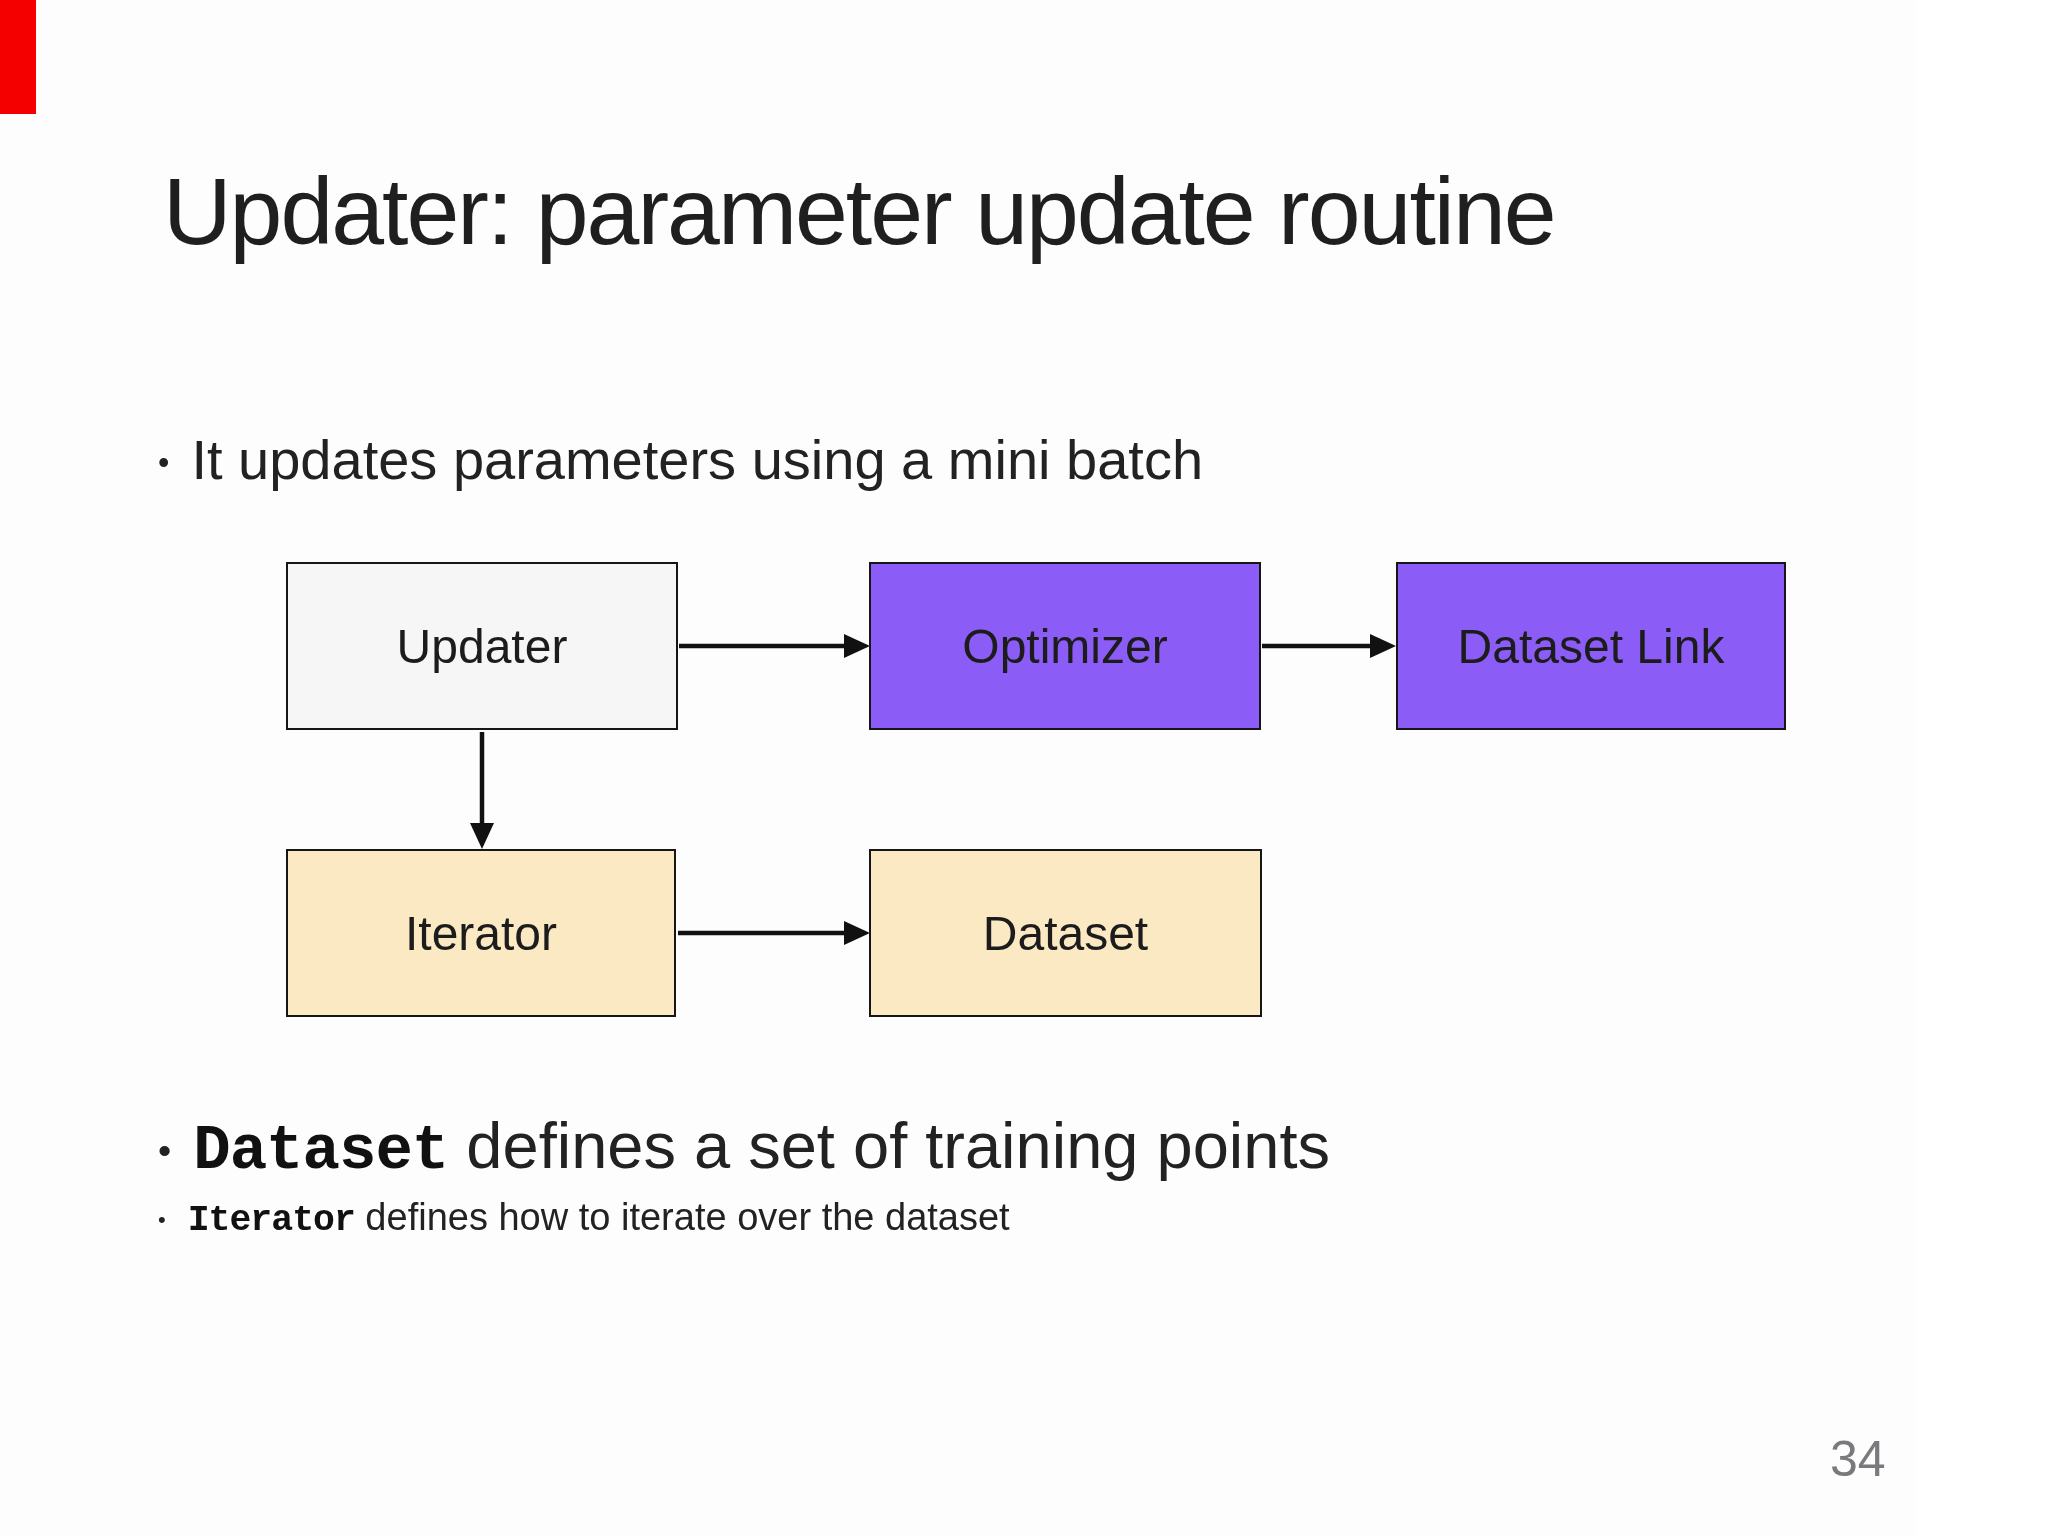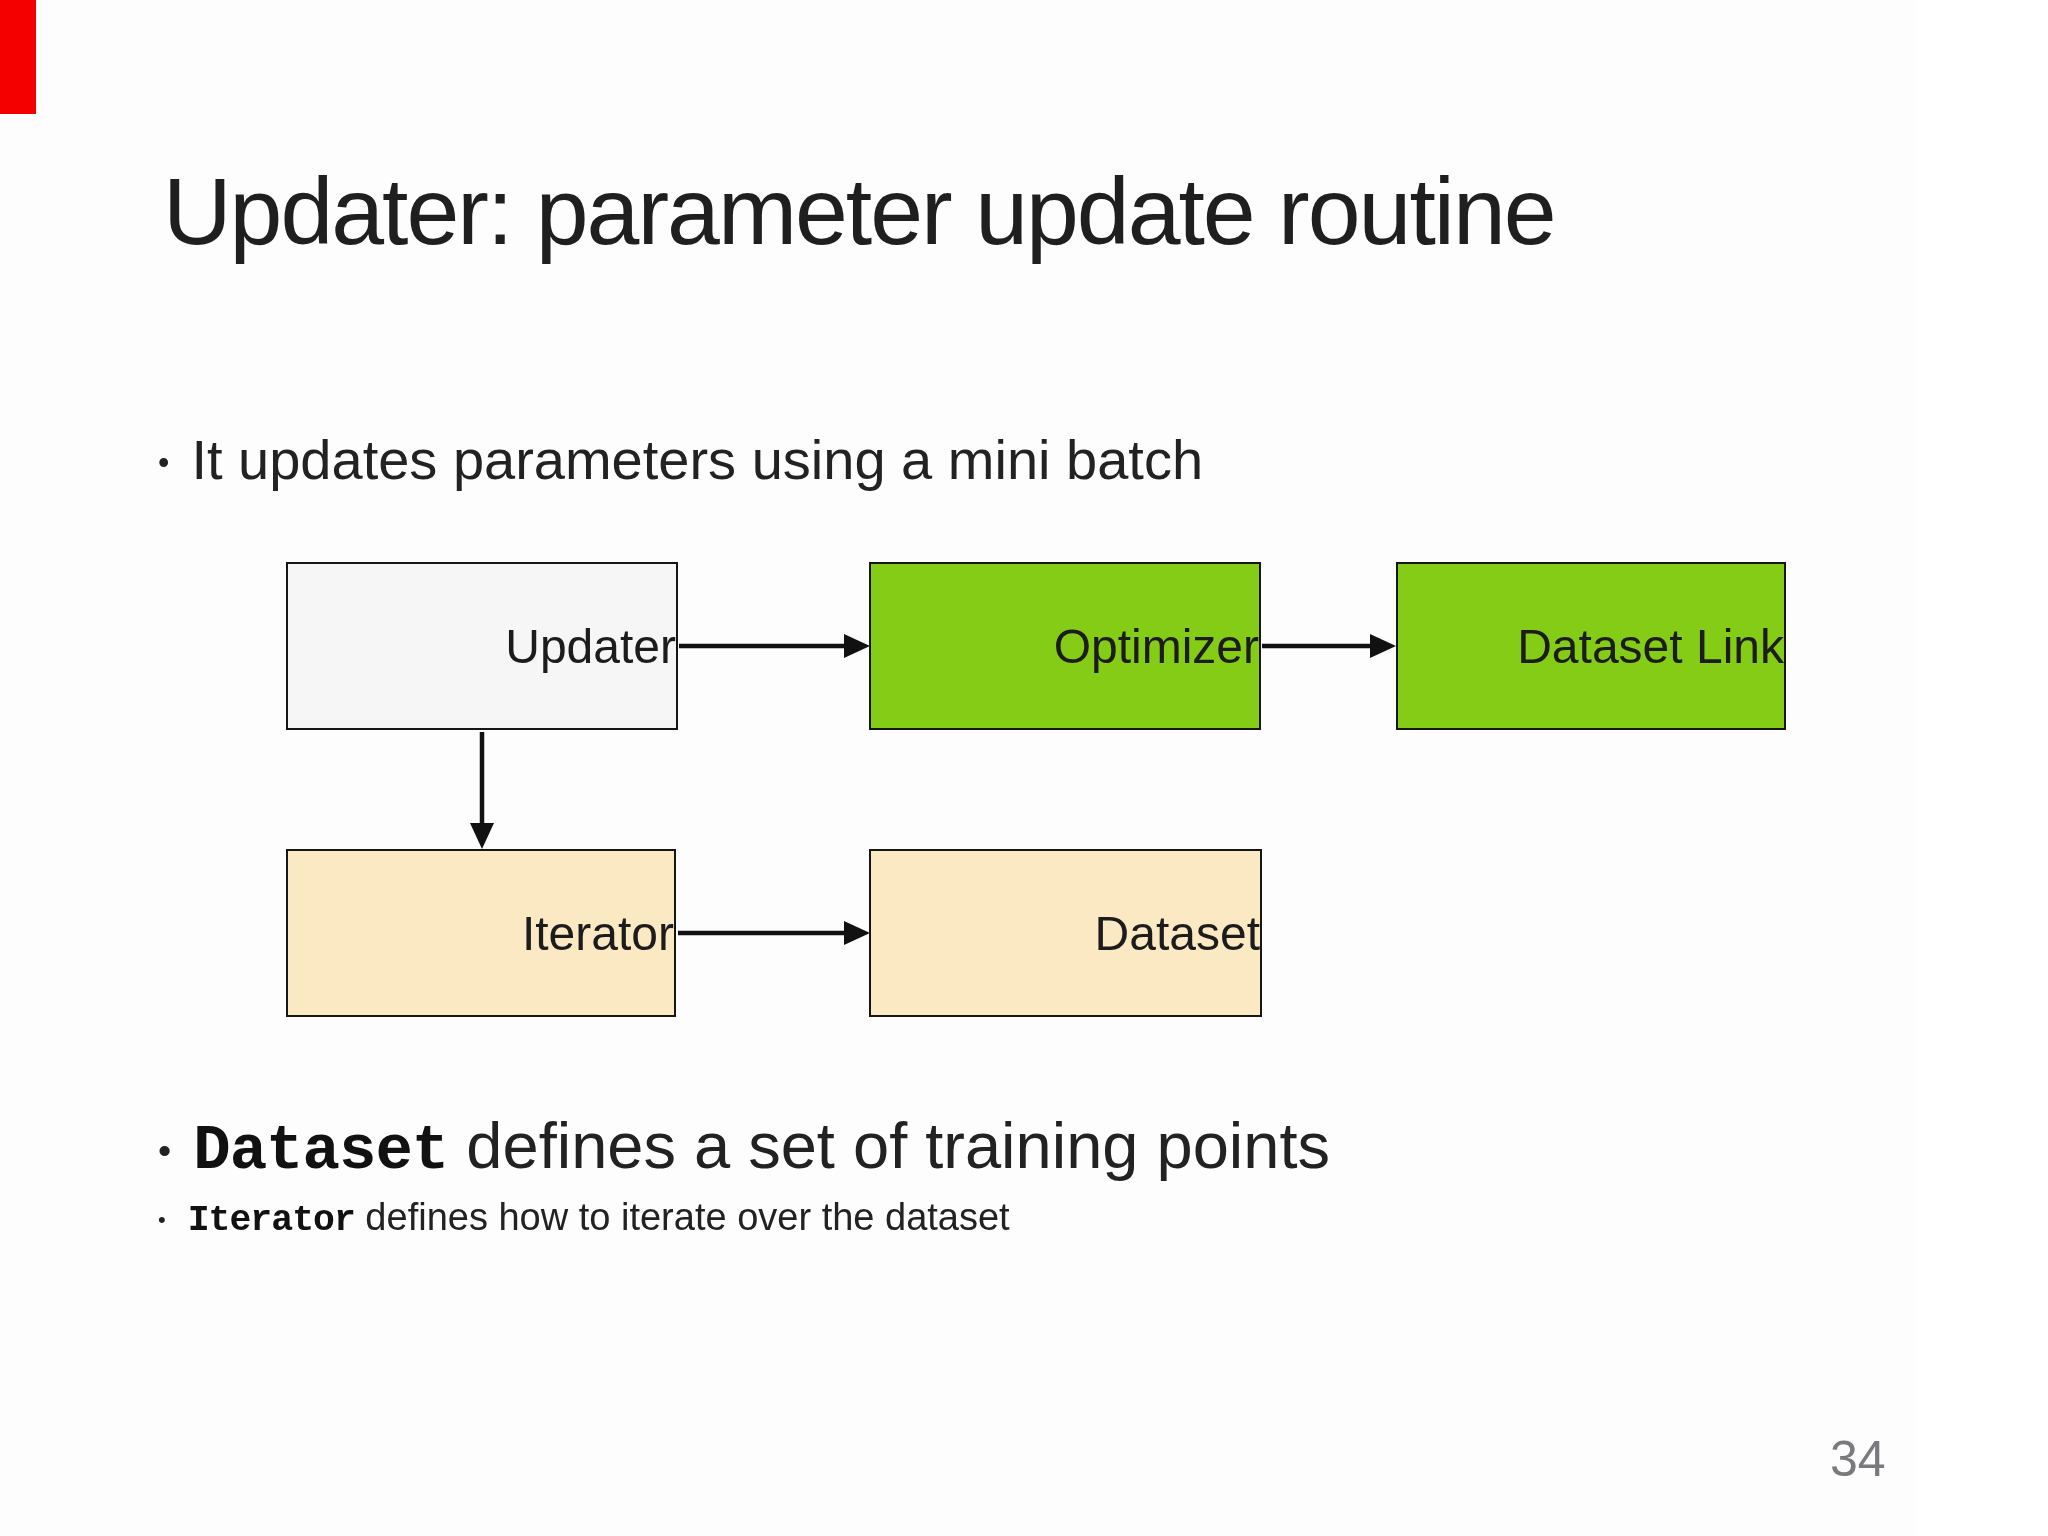--- a/index.html
+++ b/index.html
@@ -30,26 +30,26 @@
   .bullet-intro{top:432px;}
   .bullet-code-1{top:1113px;font-size:65px;}
   .bullet-code-2{top:1198px;font-size:38px;}
   .code{
     font-family:"Liberation Mono", monospace;
     font-weight:700;font-size:0.96em;letter-spacing:-1px;color:#111;
   }
   .node{
     position:absolute;
     border:2.5px solid #161616;
-    display:flex;align-items:center;justify-content:flex-end;
+    display:flex;align-items:center;justify-content:center;
     font-size:48px;color:#1c1c1c;
     box-sizing:border-box;
   }
   .node-gray{background:#f6f6f6;}
-  .node-white{background:#84cc16;}
+  .node-white{background:#8b5cf6;}
   .node-yellow{background:#fbe9c3;}
   .n-updater{left:286px;top:562px;width:392px;height:168px;}
   .n-optimizer{left:869px;top:562px;width:392px;height:168px;}
   .n-target{left:1396px;top:562px;width:390px;height:168px;}
   .n-iterator{left:286px;top:849px;width:390px;height:168px;}
   .n-dataset{left:869px;top:849px;width:393px;height:168px;}
   .arrows{
     position:absolute;left:0;top:0;width:2048px;height:1536px;
     pointer-events:none;
   }

